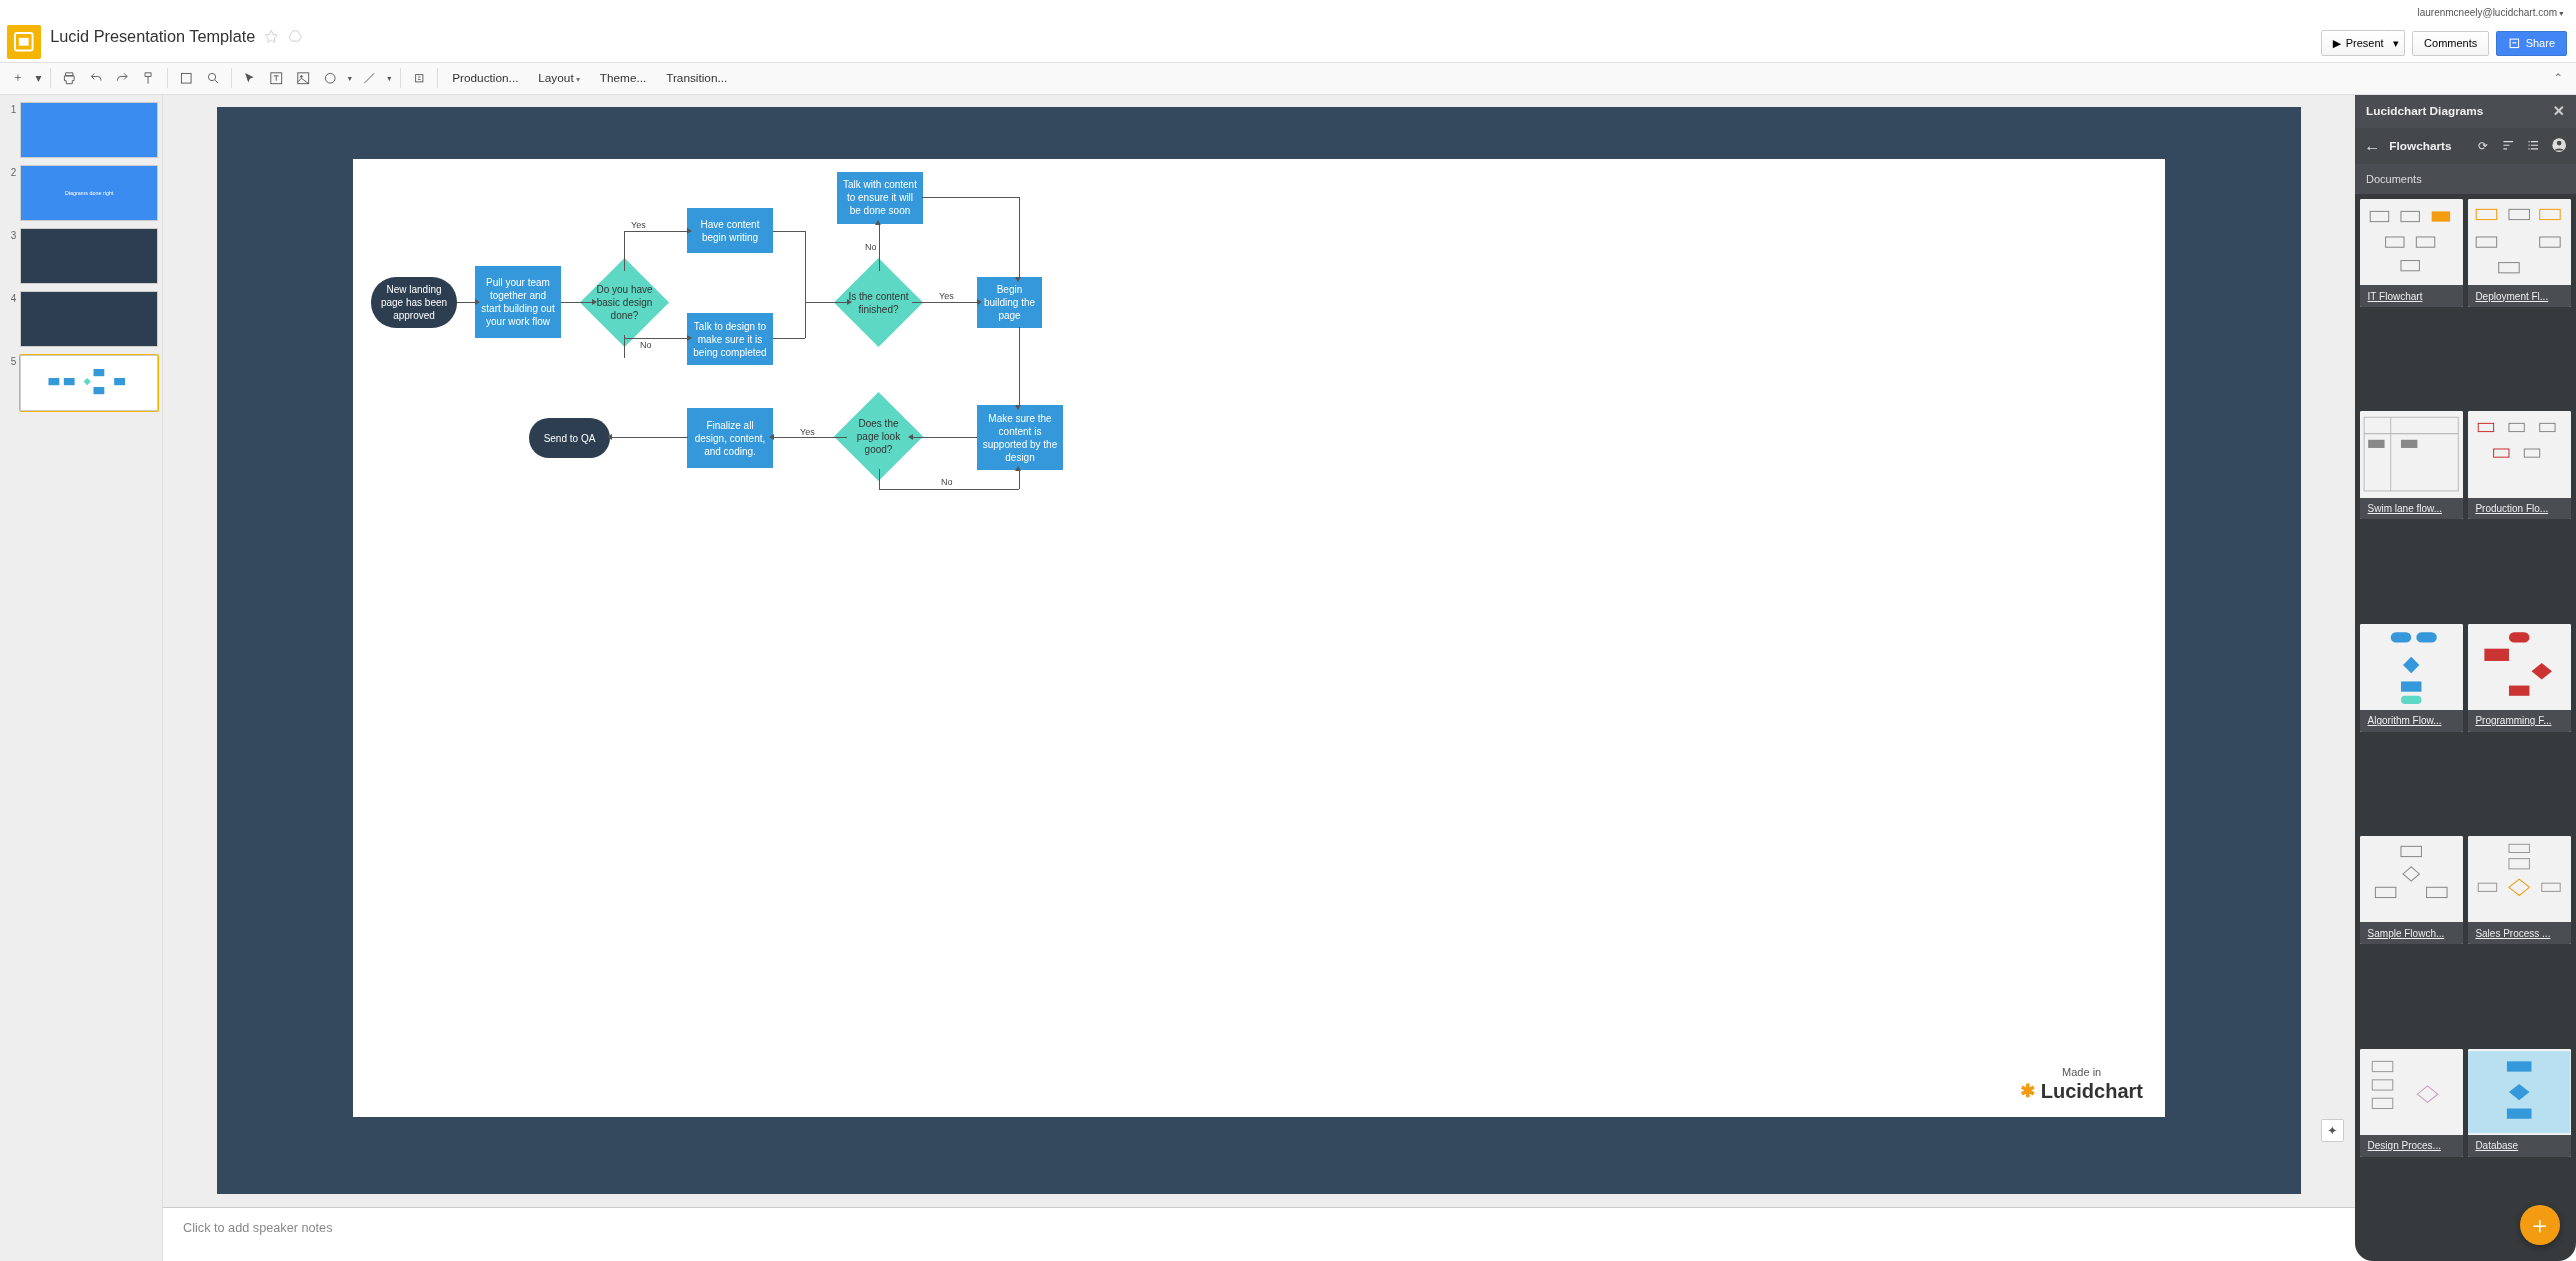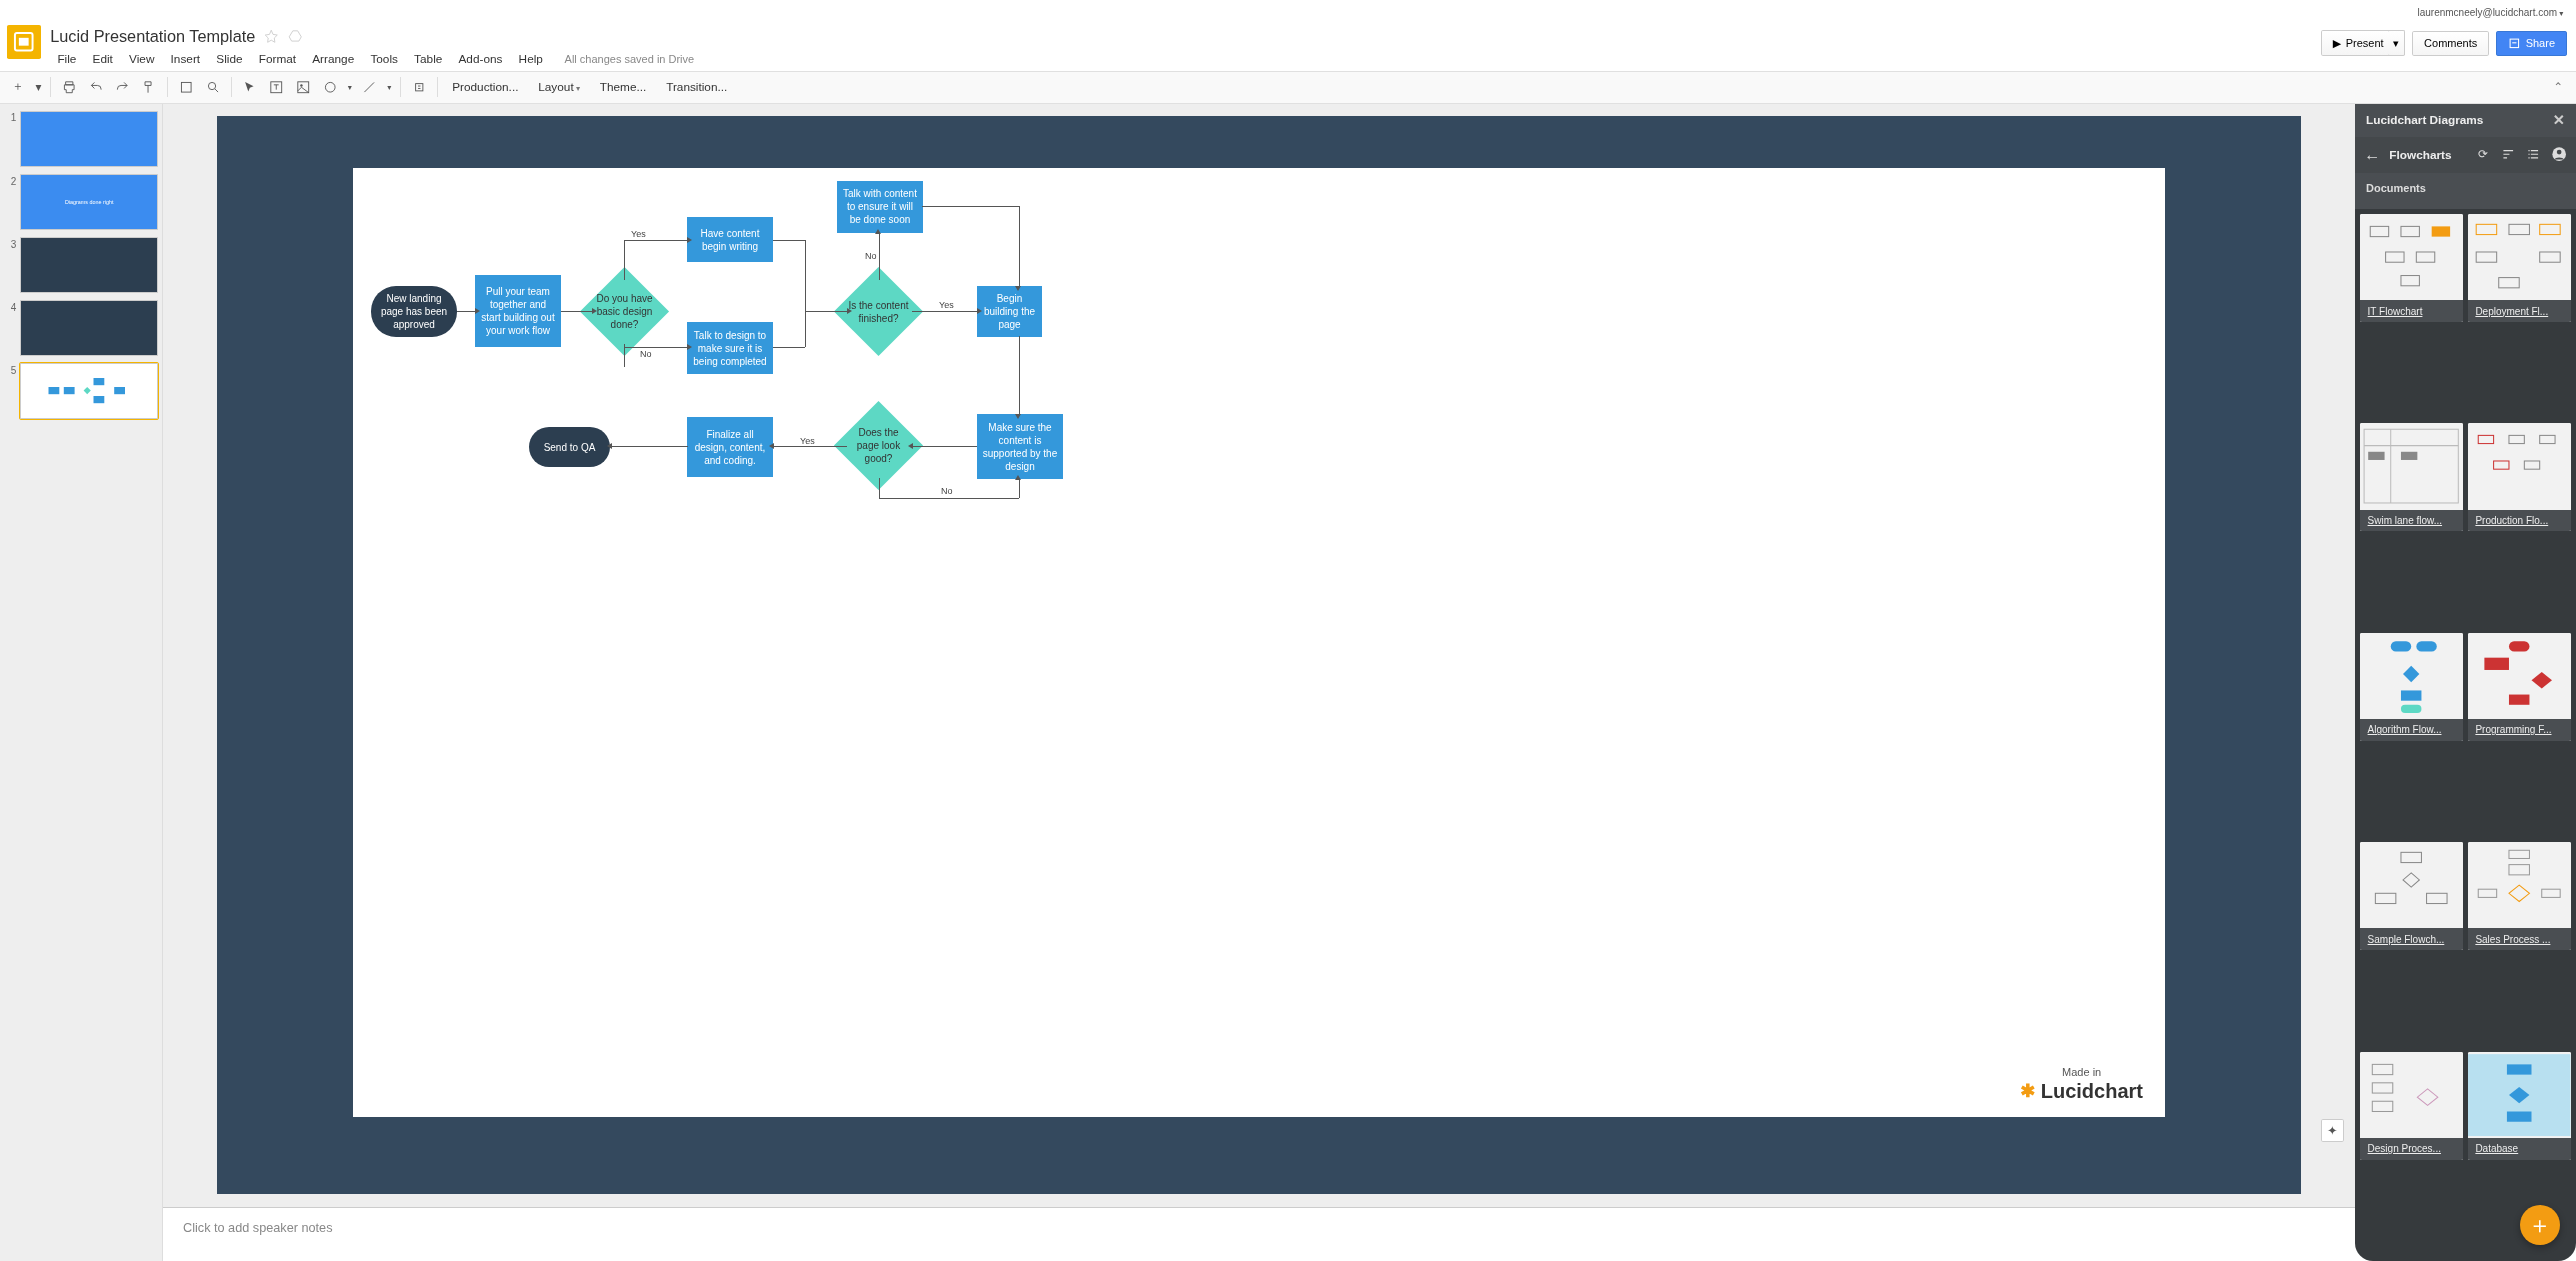--- a/index.html
+++ b/index.html
@@ -80,21 +80,21 @@
 
 
 .side-panel { width: 221px; background: #363a3d; color: #eee; display: flex; flex-direction: column; border-radius: 18px; }
 .panel-header { display:flex; align-items:center; justify-content:space-between; height:33px; padding:0 11px; background:#4a4e52; font-size:11.8px; font-weight:bold; }
 .panel-close { cursor:pointer; font-size:14.5px; color:#ccc; }
 .panel-nav { display:flex; align-items:center; height:36px; padding:0 9px; gap:9px; background:#44484b; }
 .panel-back { cursor:pointer; color:#ddd; font-size:16.3px; }
 .panel-title { flex:1; font-size:11.8px; font-weight:bold; }
 .panel-icons { display:flex; gap:9px; }
 .panel-icons .pi { cursor:pointer; color:#ddd; width:16.3px; height:16.3px; display:flex; align-items:center; justify-content:center; }
-.panel-section { padding:9px 11px 15px; font-size:11px; font-weight:bold; color:#ddd; background:#4a4e52; }
+.panel-section { padding:9px 11px 9px; font-size:11px; font-weight:normal; color:#ddd; background:#4a4e52; }
 .doc-grid { flex:1; overflow-y:auto; padding:5.4px; display:grid; grid-template-columns:1fr 1fr; gap:5.4px; }
 .doc-card { background:#fff; border-radius:1.8px; overflow:hidden; cursor:pointer; height:108px; display:flex; flex-direction:column; }
 .doc-preview { flex:1; background:#f2f2f2; position:relative; }
 .doc-label { background:#4a4e52; color:#eee; font-size:10px; padding:5.4px 7.2px; white-space:nowrap; overflow:hidden; text-overflow:ellipsis;text-decoration:underline; }
 .fab { position:absolute; right:16.3px; bottom:16.3px; width:40px; height:40px; border-radius:50%; background:#f39c12; color:#fff; font-size:23.5px; display:flex; align-items:center; justify-content:center; cursor:pointer; box-shadow:0 2.7px 7.2px rgba(0,0,0,.3); }
 
 </style>
 </head>
 <body>
 
@@ -113,34 +113,20 @@
     </div>
     <div class="title-area">
       <div class="doc-title-row">
         <div class="doc-title">Lucid Presentation Template</div>
         <svg class="star-icon" viewBox="0 0 24 24">
             <path d="M12 2l2.9 6.9L22 10l-5 4.9L18 22l-6-3.5L6 22l1-7.1L2 10l7.1-1.1z" fill="none" stroke="#ccc" stroke-width="1.5"></path>
           </svg>
         <svg class="drive-icon" viewBox="0 0 24 24">
             <path d="M8 3h8l6 10-4 7H6l-4-7z" fill="none" stroke="#ccc" stroke-width="1.5"></path>
           </svg>
-      </div>
-      <div class="menu-bar">
-        <div class="menu-item">File</div>
-        <div class="menu-item">Edit</div>
-        <div class="menu-item">View</div>
-        <div class="menu-item">Insert</div>
-        <div class="menu-item">Slide</div>
-        <div class="menu-item">Format</div>
-        <div class="menu-item">Arrange</div>
-        <div class="menu-item">Tools</div>
-        <div class="menu-item">Table</div>
-        <div class="menu-item">Add-ons</div>
-        <div class="menu-item">Help</div>
-        <div class="save-status">All changes saved in Drive</div>
       </div>
     </div>
     <div class="header-buttons">
       <div style="display:flex">
         <button class="btn btn-present">
             <span>▶</span>
             <span>Present</span>
           </button>
         <button class="btn btn-present-drop">▾</button>
       </div>

